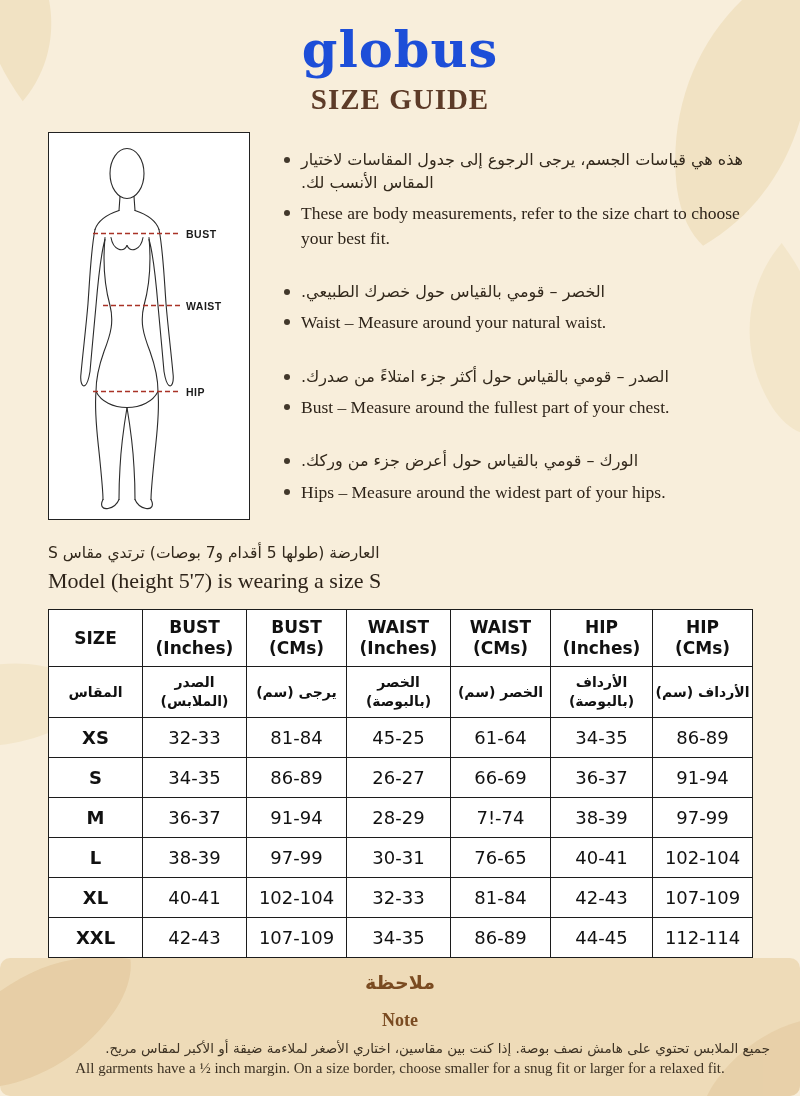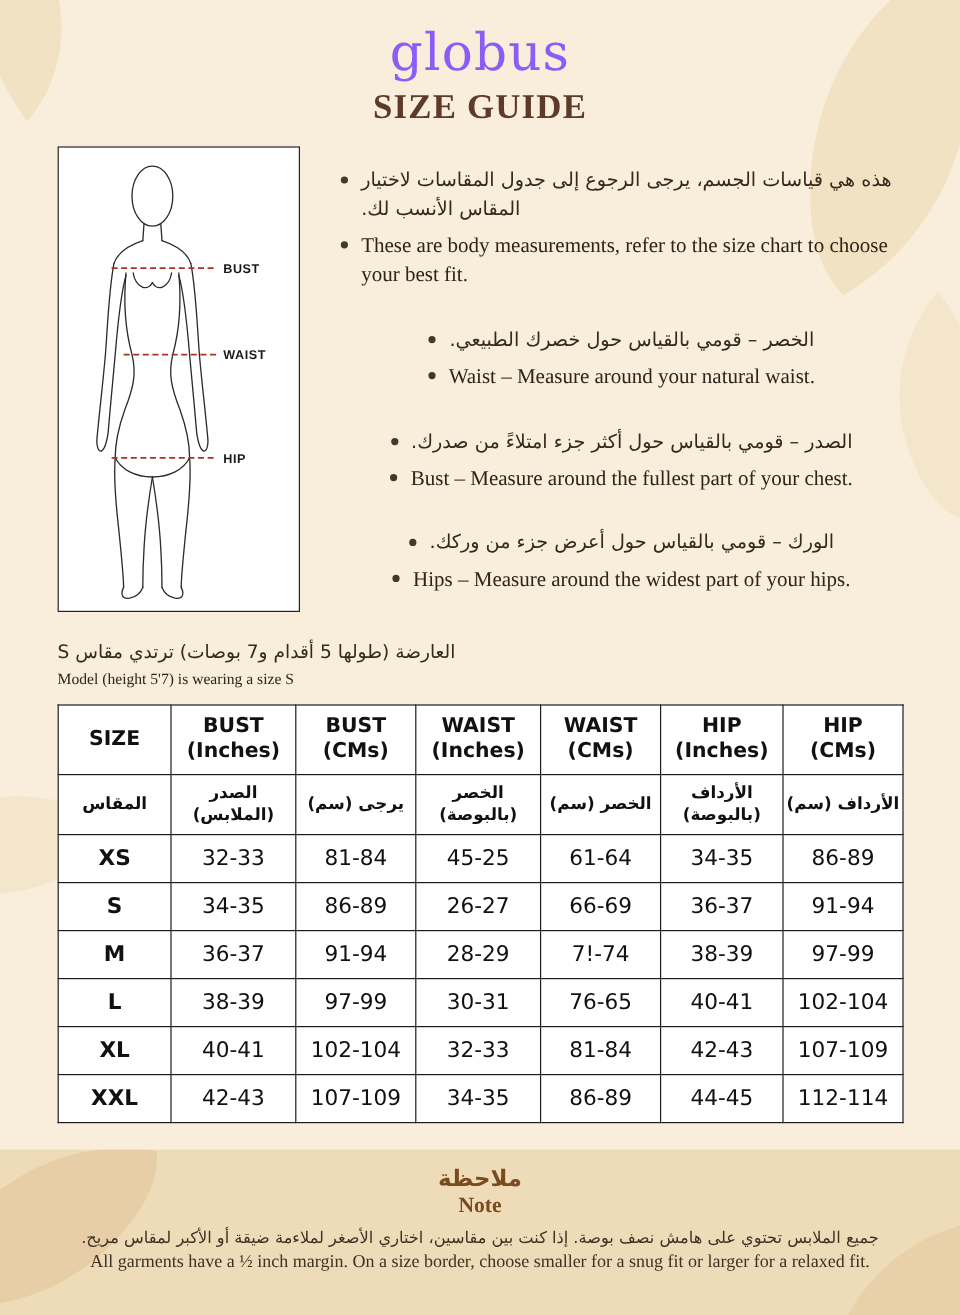--- a/index.html
+++ b/index.html
@@ -11,53 +11,53 @@
     font-family:"Liberation Serif", serif;
     color:#2e241a;
   }
   .leaf { position:absolute; pointer-events:none; z-index:0; }
   .page-content { position:relative; z-index:1; }
 
   
   .header { text-align:center; padding-top:20px; }
   .logo {
     font-family:"DejaVu Serif", serif;
-    font-size:43px; font-weight:normal;
-    color:#8b5cf6; letter-spacing:1px; line-height:1.15;
+    font-size:51px; font-weight:bold;
+    color:#1d4ed8; letter-spacing:1px; line-height:1.15;
   }
   .title {
     font-family:"Liberation Serif", serif;
     font-size:29px; font-weight:bold;
     color:#5d3b28; letter-spacing:1px; margin-top:4px;
   }
 
   
   .content { display:flex; gap:34px; padding:0 48px; margin-top:16px; }
   .figure-box {
     width:202px; height:388px; flex-shrink:0;
     background:#ffffff; border:1.5px solid #222;
   }
   .figure-box svg { width:100%; height:100%; display:block; }
   .measure-label { font-family:"Liberation Sans", sans-serif; font-size:10.5px; font-weight:bold; fill:#1a1a1a; letter-spacing:.5px; }
 
   .bullets { flex:1; display:flex; flex-direction:column; gap:30px; padding-top:16px; }
   .bullet-group { display:flex; flex-direction:column; gap:7px; }
-  .bullet-line { display:flex; gap:11px; align-items:flex-start;justify-content:center; }
+  .bullet-line { display:flex; gap:11px; align-items:flex-start; }
   .dot { width:6px; height:6px; border-radius:50%; background:#42382b; margin-top:9px; flex-shrink:0; }
   .txt-ar {
     font-family:"DejaVu Sans", sans-serif;
     direction:rtl; text-align:left;
     font-size:16px; line-height:1.45; color:#33291c;
   }
   .txt-en { font-size:17.5px; line-height:1.4; color:#2e241a; }
 
   
   .model { padding:0 48px; margin-top:22px; }
   .model .txt-ar { font-size:15.5px; display:block; }
-  .model .txt-en { font-size:13px; display:block; margin-top:2px; }
+  .model .txt-en { font-size:22px; display:block; margin-top:2px; }
 
   
   table.size-table {
     margin:12px 48px 0; width:704px;
     border-collapse:collapse; table-layout:fixed;
     background:#ffffff;
     font-family:"DejaVu Sans", sans-serif;
   }
   .size-table th, .size-table td {
     border:1.3px solid #1c1c1c; text-align:center; vertical-align:middle;
@@ -66,26 +66,27 @@
   .size-table th.h-en { font-size:17px; font-weight:bold; white-space:pre-line; line-height:1.25; padding:7px 2px; }
   .size-table th.h-ar { font-size:14px; font-weight:bold; white-space:pre-line; line-height:1.35; padding:6px 2px; direction:rtl; }
   .size-table td { font-size:18px; padding:9px 2px; }
   .size-table td.size-col { font-weight:bold; }
 
   
   .note-band {
     position:absolute; left:0; right:0; bottom:0; height:138px;
     background:#eedbb8; overflow:hidden; z-index:1;
     text-align:center;
+    border-radius:10px;
   }
   .note-band .band-leaf { position:absolute; opacity:.5; pointer-events:none; }
   .note-inner { position:relative; z-index:2; padding-top:13px; }
   .note-title-ar { font-family:"DejaVu Sans", sans-serif; font-size:19px; font-weight:bold; color:#7a4b21; }
-  .note-title-en { font-family:"Liberation Serif", serif; font-size:18px; font-weight:bold; color:#7a4b21; margin-top:1px; }
-  .note-body-ar { font-family:"DejaVu Sans", sans-serif; font-size:13.5px; color:#3d3223; margin-top:9px; direction:rtl; padding:0 30px; }
+  .note-title-en { font-family:"Liberation Serif", serif; font-size:18px; font-weight:bold; color:#7a4b21; margin-top:17px; }
+  .note-body-ar { font-family:"DejaVu Sans", sans-serif; font-size:13.5px; color:#3d3223; margin-top:9px; direction:rtl; padding:0 30px;text-align:right; }
   .note-body-en { font-family:"Liberation Serif", serif; font-size:15px; color:#3d3223; margin-top:4px; padding:0 30px; }
 </style>
 </head>
 <body>
 
 <div class="leaf" style="top:-34px; right:-42px; width:196px; height:272px; transform:rotate(-12deg);">
   <svg viewBox="0 0 100 140" width="100%" height="100%">
       <path d="M96,4 C48,14 12,54 7,106 C6,120 9,131 14,138 C62,122 94,76 96,4 Z" fill="#f1e2c3"></path>
     </svg>
 </div>

